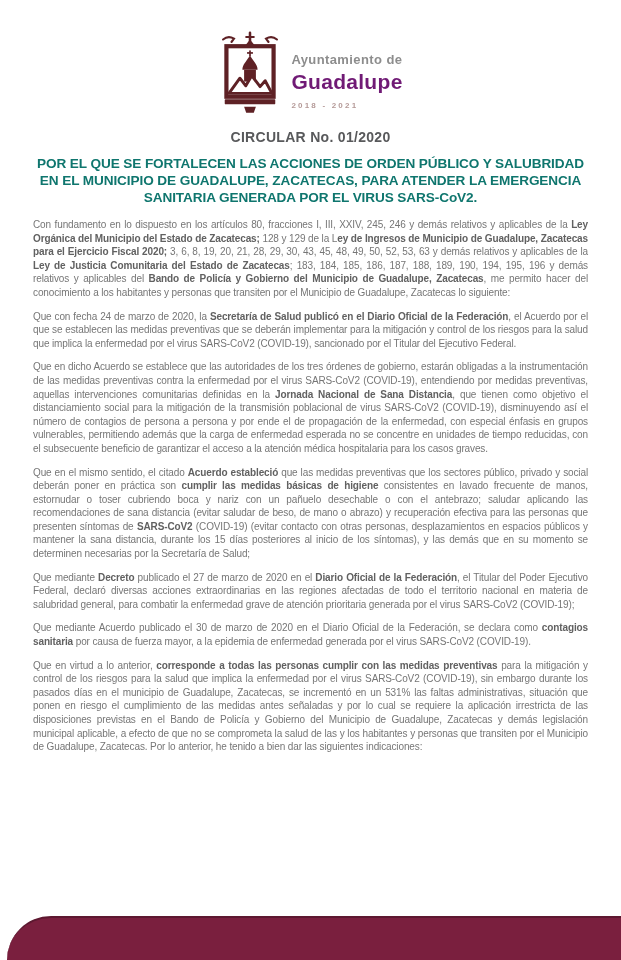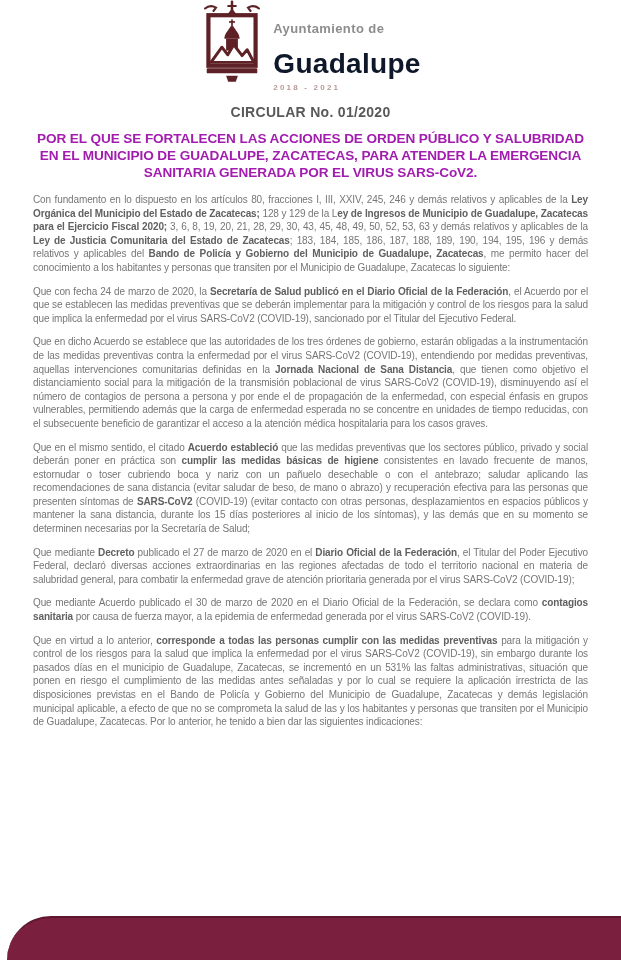--- a/index.html
+++ b/index.html
@@ -8,46 +8,46 @@
     width:621px;height:960px;
     margin:0 auto;
     background:#ffffff;
     overflow:hidden;
     font-family:"Liberation Sans", sans-serif;
     -webkit-font-smoothing:antialiased;
   }
   
   .logo-row{
     display:flex;justify-content:center;align-items:flex-start;
-    gap:9px;
+    gap:9px;padding-top:31px;
   }
   .logo-mark{display:block;width:64px;height:86px;}
   .logo-text{text-align:left;padding-top:21px;}
   .org-line{
     font-size:13px;font-weight:bold;color:#8d8d8d;
     letter-spacing:.4px;line-height:15px;
   }
   .org-name{
-    font-size:28px;font-weight:bold;color:#0f172a;
-    letter-spacing:.3px;line-height:28px;margin-top:14px;
+    font-size:21px;font-weight:bold;color:#701a75;
+    letter-spacing:.3px;line-height:28px;margin-top:1px;
   }
   .org-term{
     font-size:8px;font-weight:bold;color:#b59a98;
     letter-spacing:2.2px;margin-top:5px;
   }
   .circular-no{
     text-align:center;margin-top:12px;
     font-size:14px;font-weight:bold;color:#58595b;
     letter-spacing:.3px;
   }
   .doc-title{
     margin:10px 31px 0;
     text-align:center;
     font-size:13.6px;font-weight:bold;
-    color:#a21caf;
+    color:#0f766e;
     line-height:17px;
     letter-spacing:-0.1px;
   }
   
   .doc-body{
     margin:12px 33px 0;
   }
   .doc-body p{
     margin:0 0 10px;
     font-size:10px;

